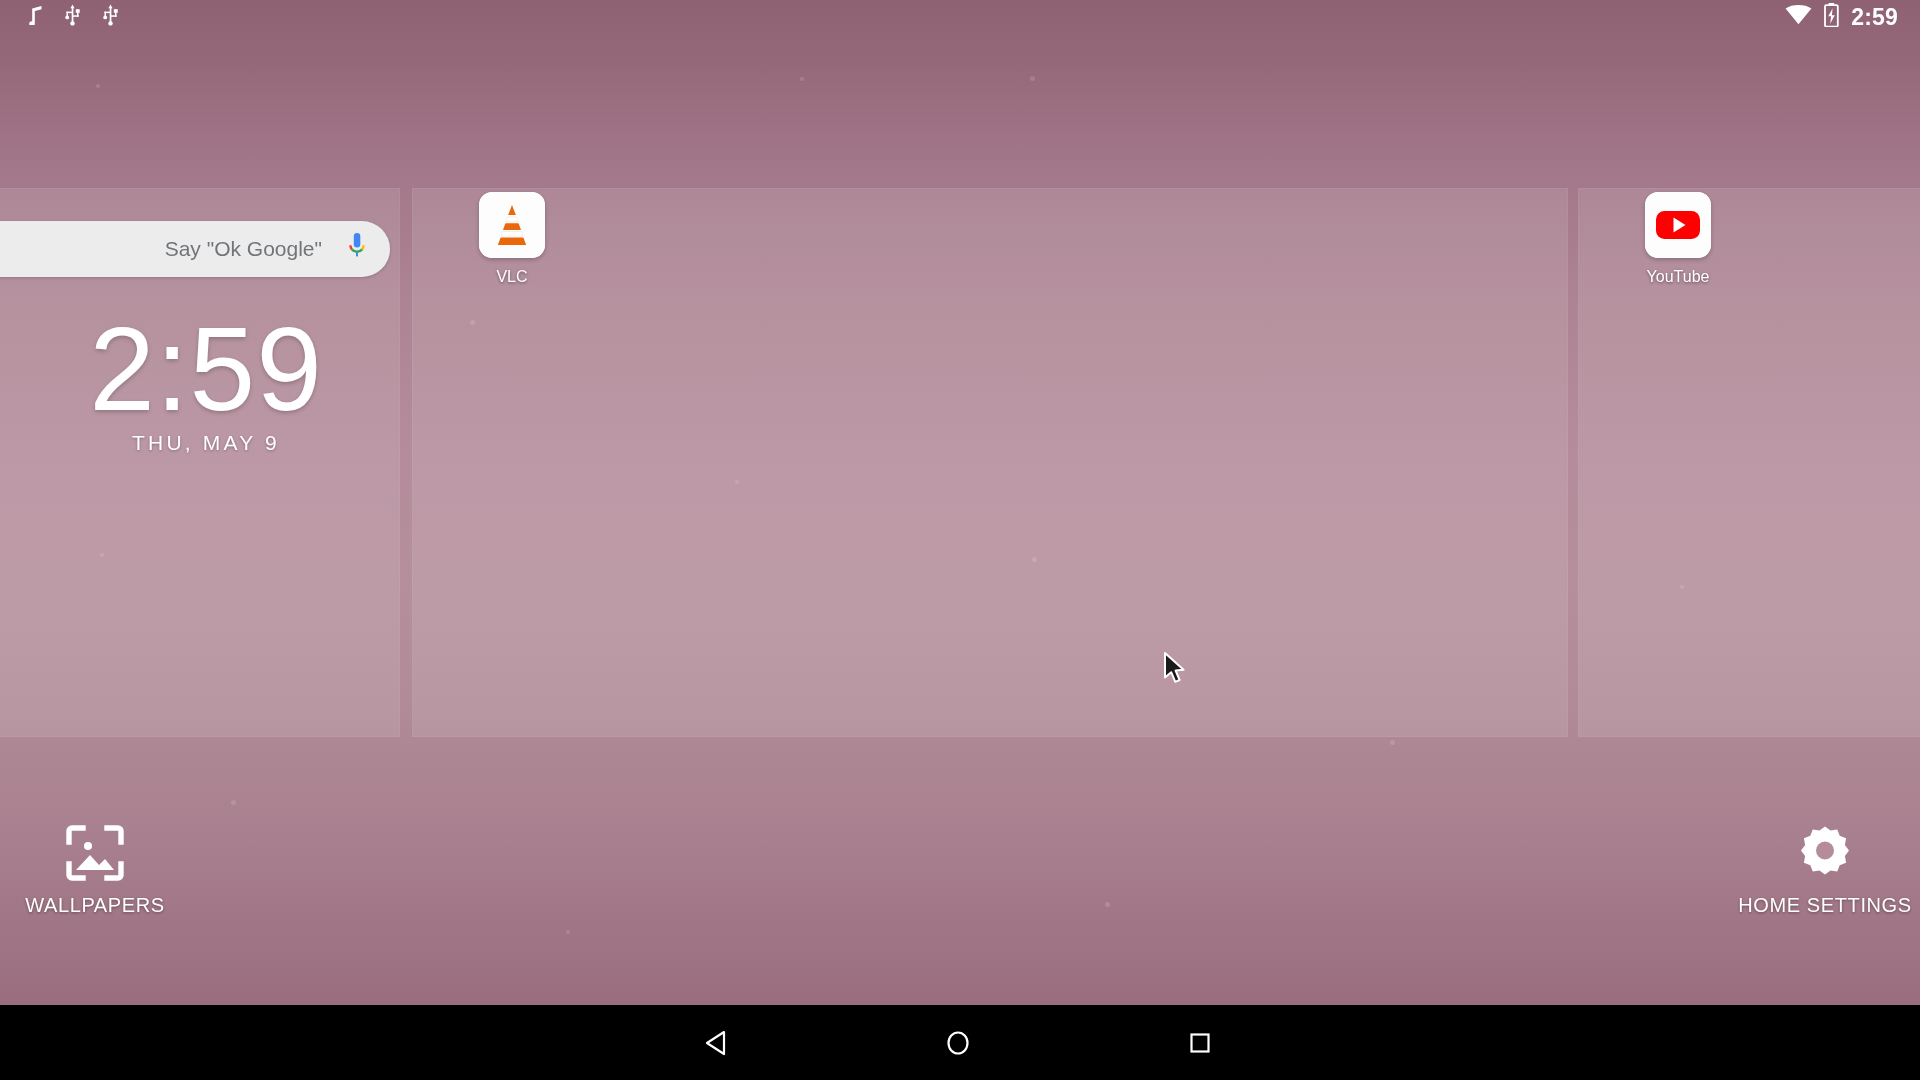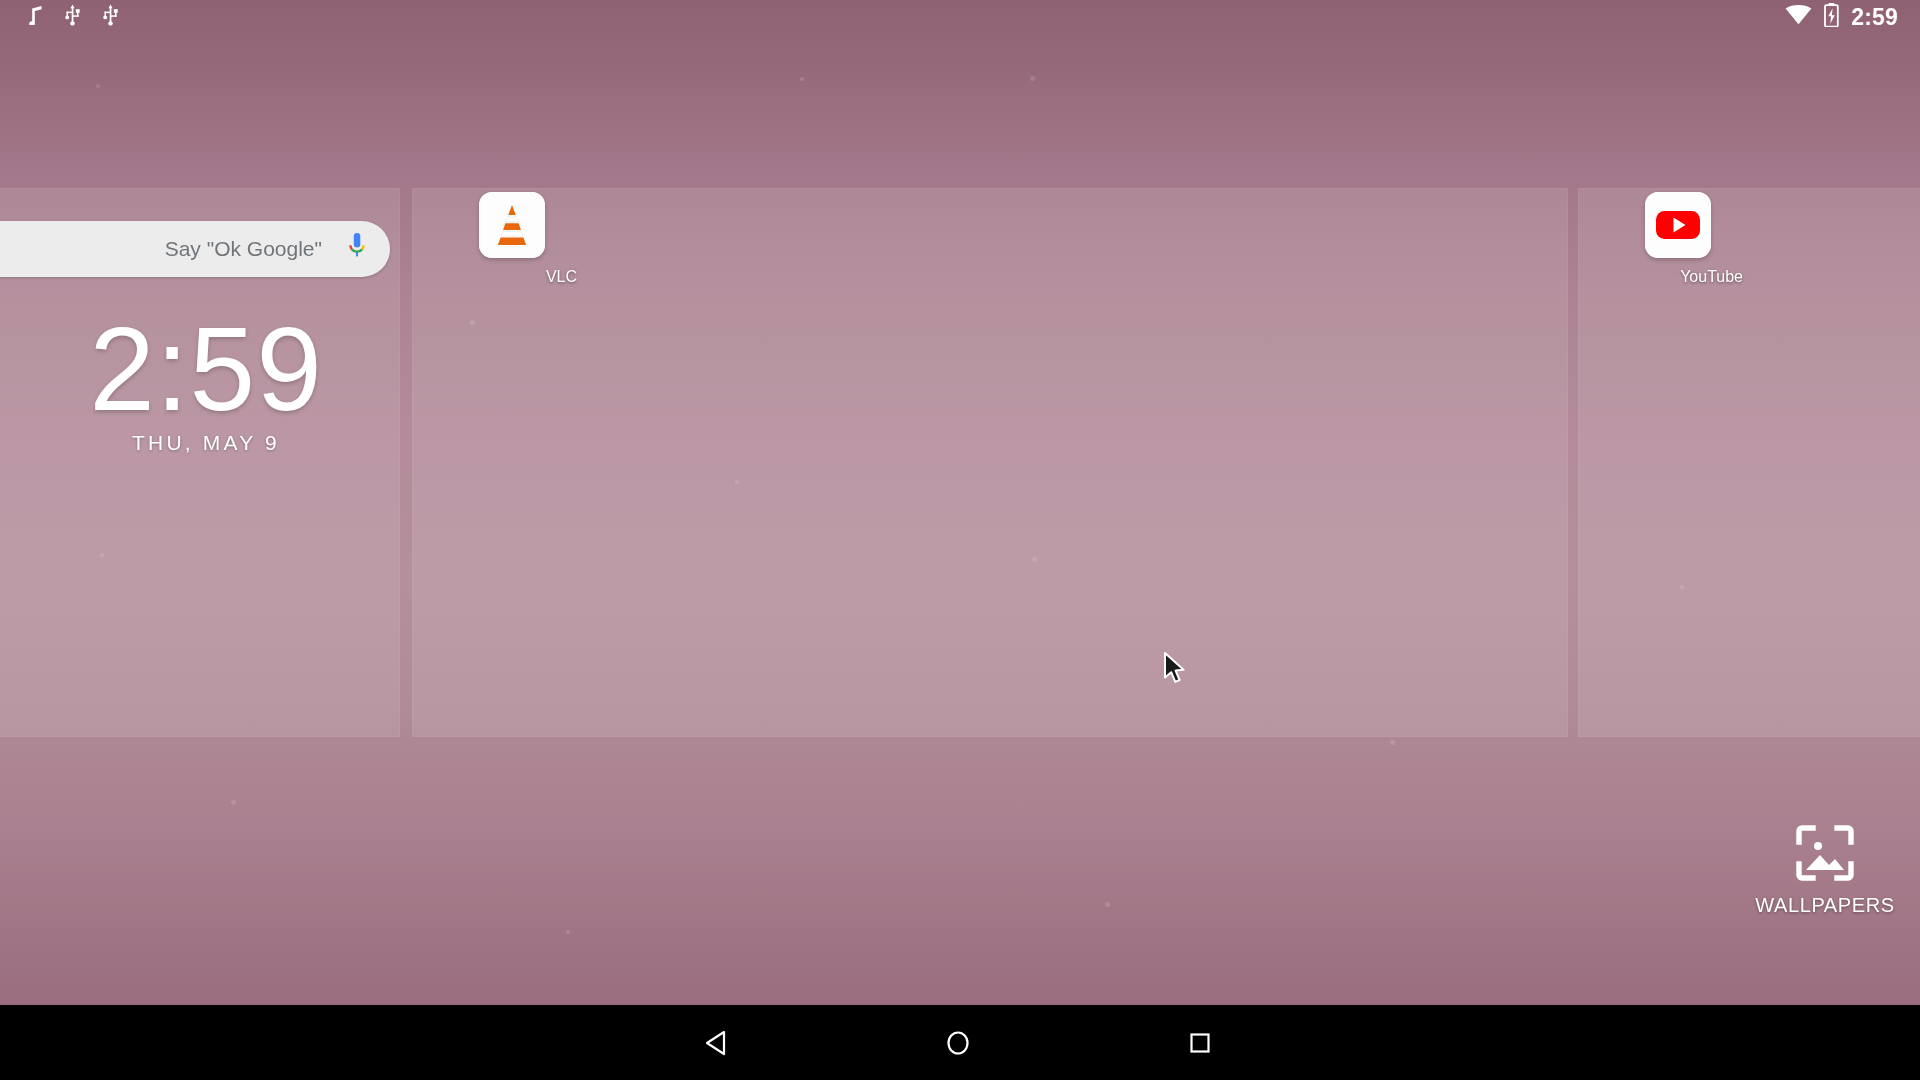--- a/index.html
+++ b/index.html
@@ -130,21 +130,21 @@
     color: #ffffff;
     font-size: 21px;
     letter-spacing: 3.2px;
     text-shadow: 0 1px 3px rgba(0,0,0,0.3);
   }
 
   
   .app-icon {
     position: absolute;
     width: 130px;
-    text-align: right;
+    text-align: center;
     z-index: 14;
   }
   .icon-tile {
     width: 66px;
     height: 66px;
     margin: 0 auto;
     border-radius: 13px;
     background: #fdfdfd;
     box-shadow: 0 2px 4px rgba(0,0,0,0.22);
     position: relative;
@@ -164,21 +164,21 @@
   #app-playstore { left: 235px; top: 632px; }
 
   
   #action-bar {
     position: absolute;
     left: 0;
     top: 810px;
     width: 1920px;
     height: 150px;
     display: flex;
-    justify-content: flex-end;
+    justify-content: space-between;
     align-items: flex-start;
     gap: 100px;
     z-index: 20;
   }
   .action-item {
     width: 190px;
     text-align: center;
     padding-top: 14px;
     cursor: pointer;
   }
@@ -359,20 +359,29 @@
           <path d="M56 40 V51 A3 3 0 0 1 53 54 H42" fill="none" stroke="#ffffff" stroke-width="5.4" stroke-linecap="square"></path>
           <path d="M18 54 H7 A3 3 0 0 1 4 51 V40" fill="none" stroke="#ffffff" stroke-width="5.4" stroke-linecap="square"></path>
           <circle cx="23" cy="22" r="4" fill="#ffffff"></circle>
           <path d="M11 46 L25 31 L34 41 L40 35 L49 46 Z" fill="#ffffff"></path>
         </svg>
       </div>
       <div class="action-label">WALLPAPERS</div>
     </div>
 
 
+    <div class="action-item">
+      <div class="action-icon">
+        <svg width="58" height="58" viewBox="0 0 58 58">
+          <path d="M29 2.5 L34.5 6.6 L41.2 5.4 L43.7 11.8 L50.1 14.3 L48.9 21 L53 26.5 L48.9 32 L50.1 38.7 L43.7 41.2 L41.2 47.6 L34.5 46.4 L29 50.5 L23.5 46.4 L16.8 47.6 L14.3 41.2 L7.9 38.7 L9.1 32 L5 26.5 L9.1 21 L7.9 14.3 L14.3 11.8 L16.8 5.4 L23.5 6.6 Z" fill="#ffffff"></path>
+          <circle cx="29" cy="26.5" r="9" fill="#b48c9b"></circle>
+        </svg>
+      </div>
+      <div class="action-label">HOME SETTINGS</div>
+    </div>
 
   </div>
 
   <div id="mouse-cursor">
     <svg width="26" height="34" viewBox="0 0 26 34">
       <path d="M2 1 L2 25.5 L8.2 20.2 L12.3 29.8 L16.6 28 L12.6 18.6 L20.6 17.8 Z" fill="#1a1a1a" stroke="#ffffff" stroke-width="2" stroke-linejoin="round"></path>
     </svg>
   </div>
 
   <div id="nav-bar">

